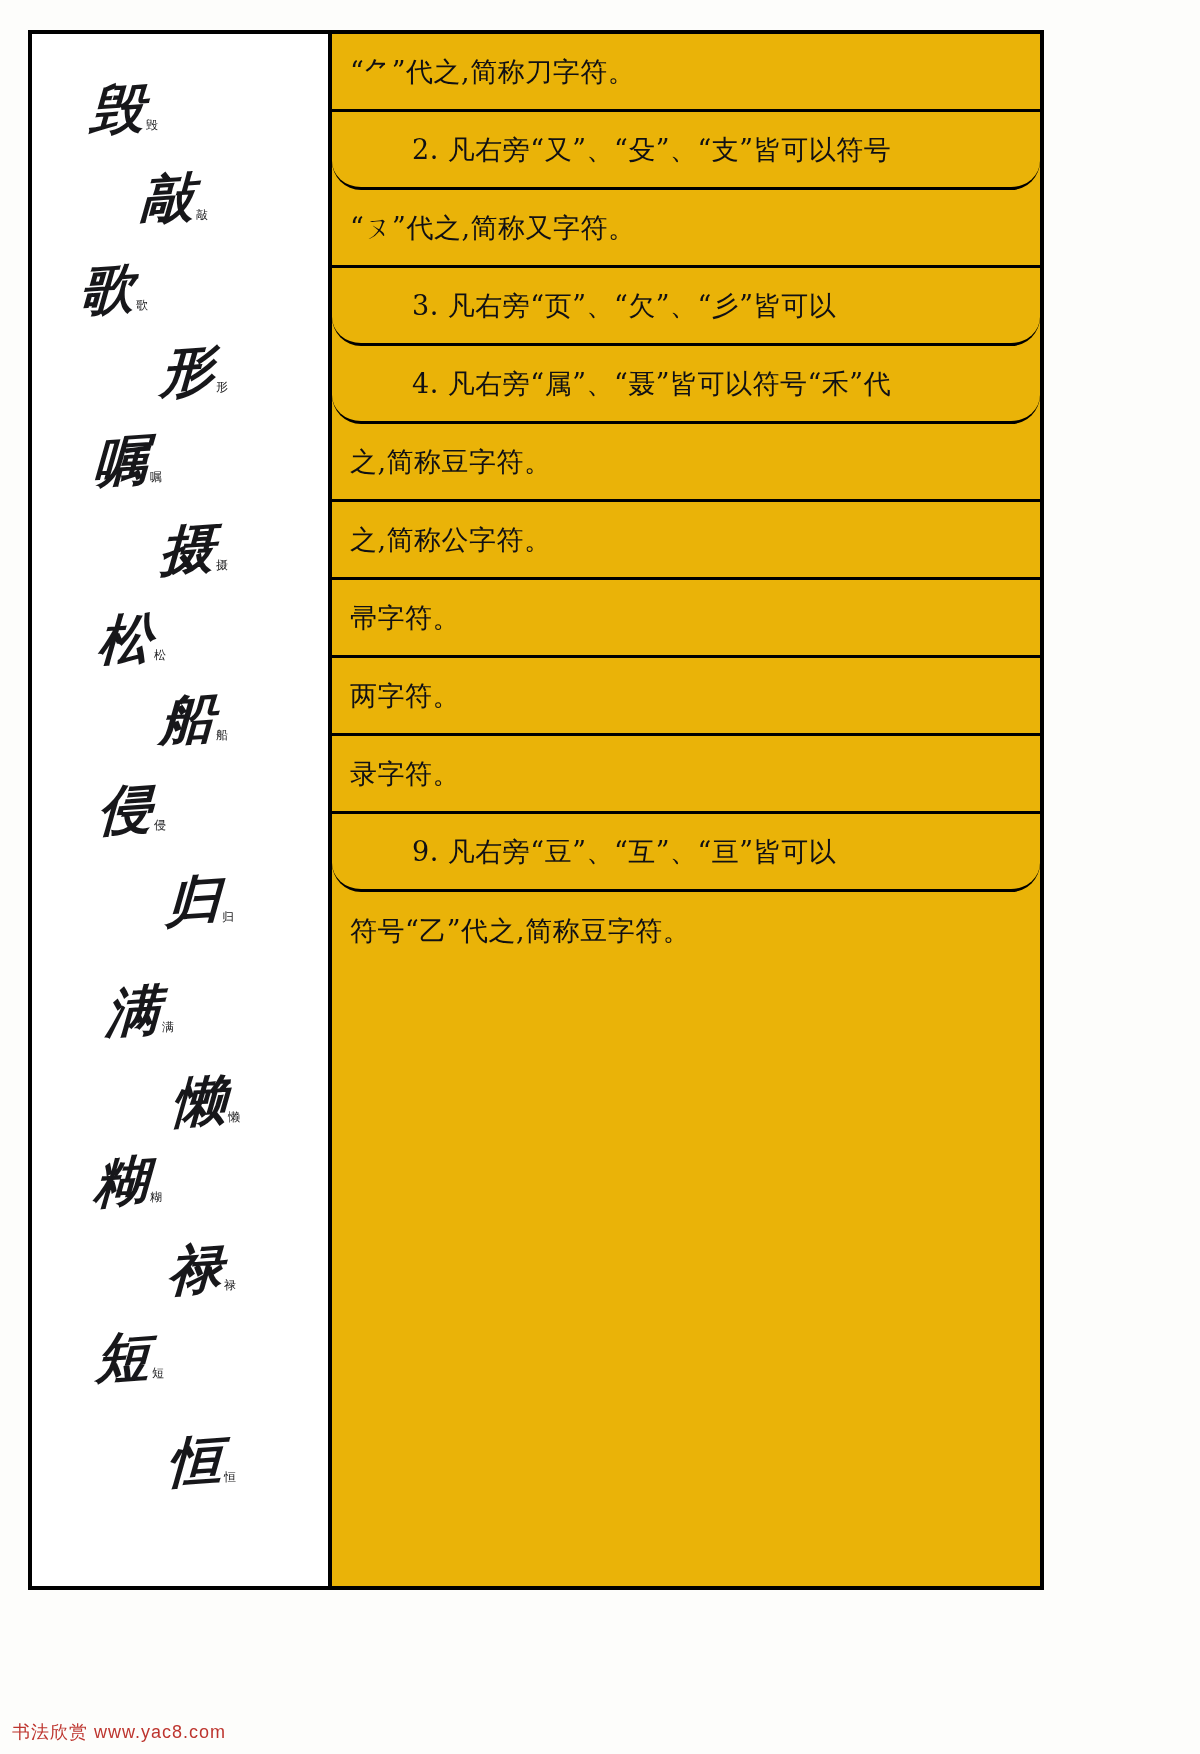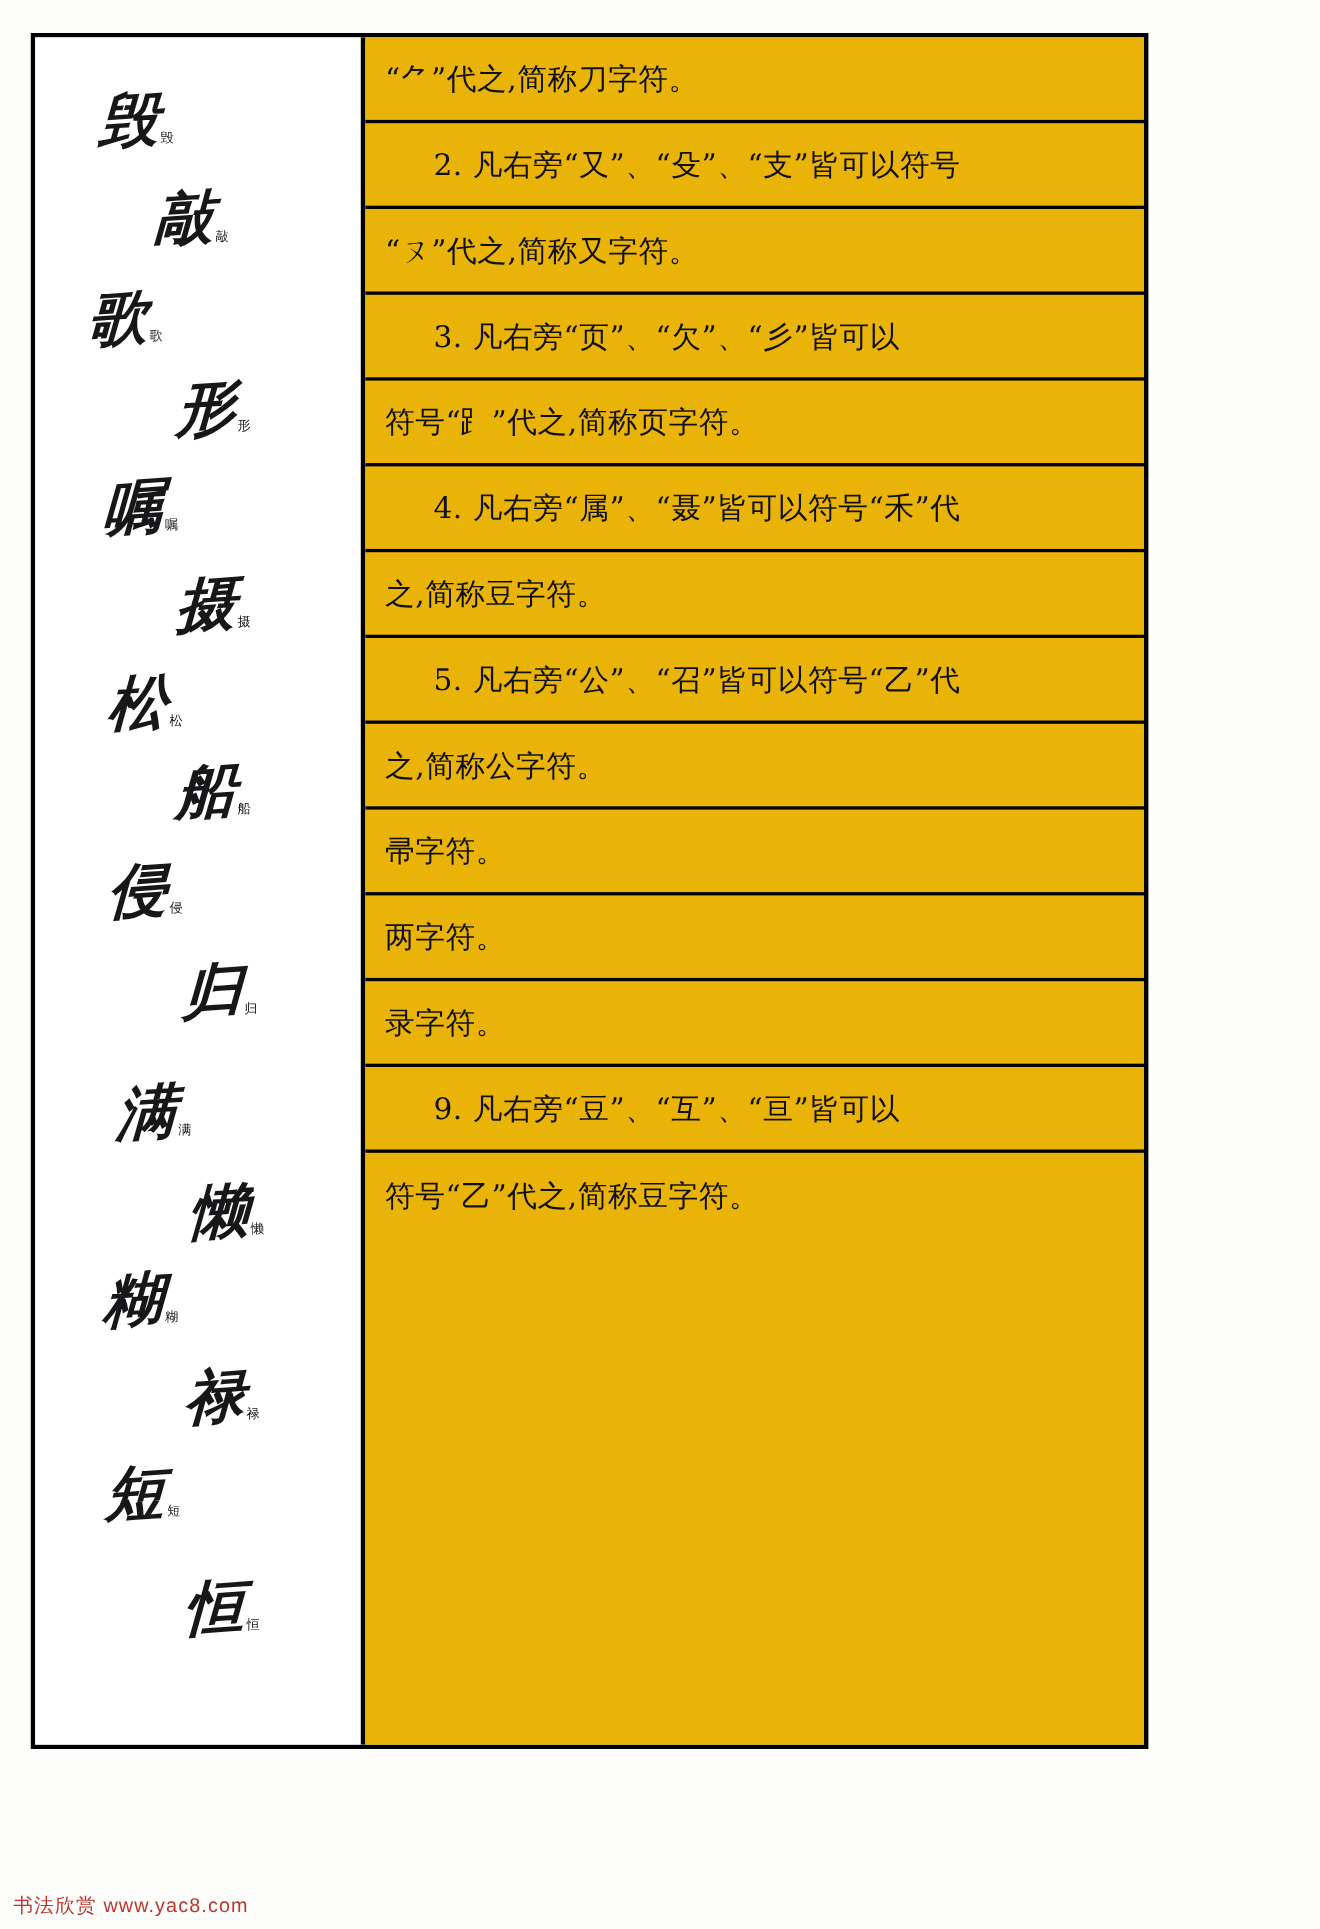--- a/index.html
+++ b/index.html
@@ -88,21 +88,22 @@
     padding: 0 18px;
     font-size: 27px;
     color: #101014;
     letter-spacing: 0.5px;
     font-family: "DejaVu Serif", "Liberation Serif", serif;
   }
   .rule-line:last-child {
     border-bottom: none;
   }
   .rule-line.indent {
-    padding-left: 62px;
+    padding-left: 80px;
+    border-radius: 29px;
   }
 
   
   .watermark {
     position: absolute;
     left: 12px;
     bottom: 10px;
     font-family: "Liberation Sans", sans-serif;
     font-size: 18px;
     color: #b8241d;
@@ -183,24 +184,22 @@
         <span class="cal-glyph">恒</span>
         <span class="cal-label">恒</span>
       </div>
     </div>
 
     <div class="rules-col">
       <div class="rule-line">“⺈”代之,简称刀字符。</div>
       <div class="rule-line indent">2. 凡右旁“又”、“殳”、“支”皆可以符号</div>
       <div class="rule-line">“ㄡ”代之,简称又字符。</div>
       <div class="rule-line indent">3. 凡右旁“页”、“欠”、“彡”皆可以</div>
-      <div class="rule-line">符号“⻊”代之,简称页字符。</div>
       <div class="rule-line indent">4. 凡右旁“属”、“聂”皆可以符号“禾”代</div>
       <div class="rule-line">之,简称豆字符。</div>
-      <div class="rule-line indent">5. 凡右旁“公”、“召”皆可以符号“乙”代</div>
       <div class="rule-line">之,简称公字符。</div>
       <div class="rule-line">帚字符。</div>
       <div class="rule-line">两字符。</div>
       <div class="rule-line">录字符。</div>
       <div class="rule-line indent">9. 凡右旁“豆”、“互”、“亘”皆可以</div>
       <div class="rule-line">符号“乙”代之,简称豆字符。</div>
     </div>
 
   </div>
 

